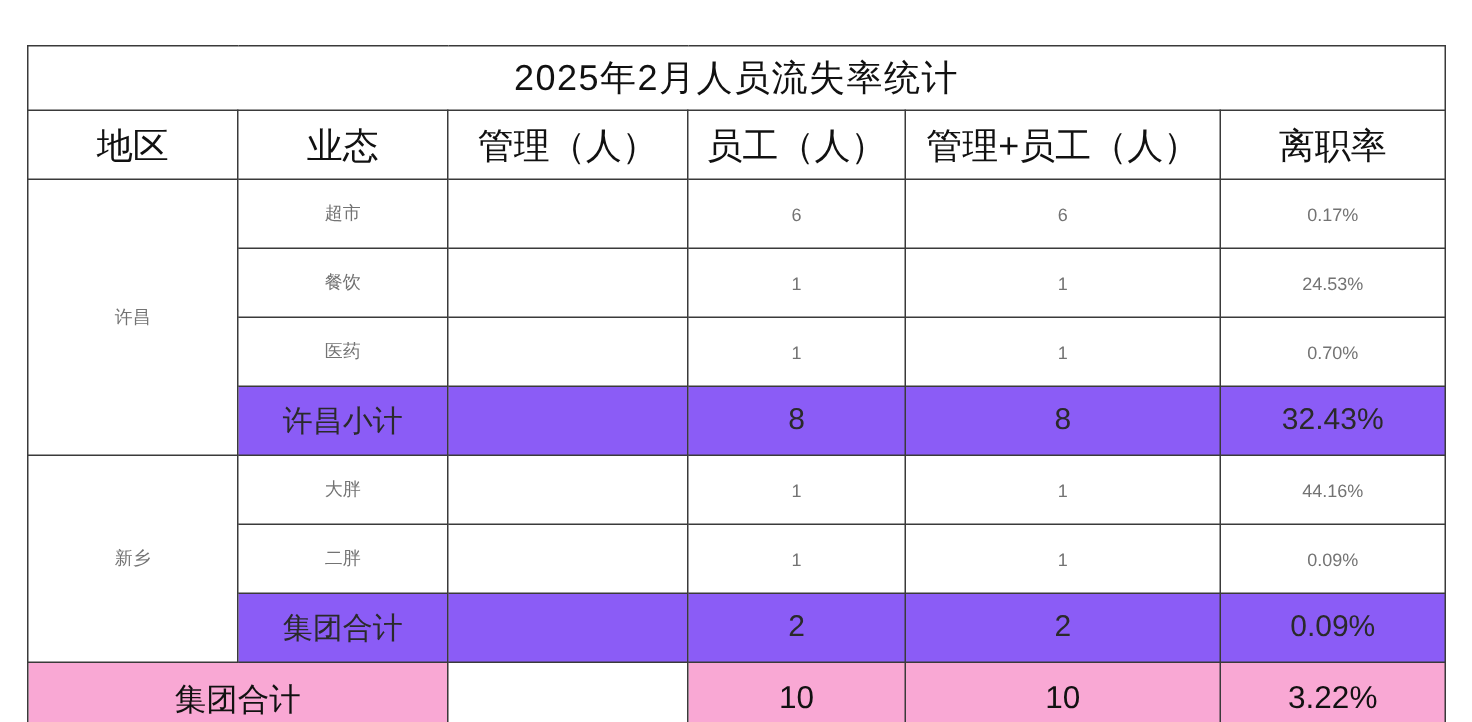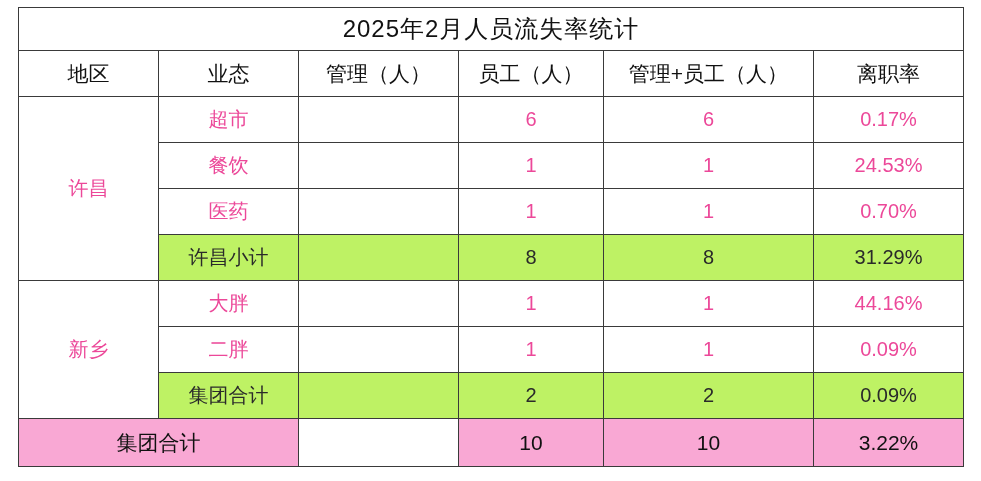--- a/index.html
+++ b/index.html
@@ -10,21 +10,21 @@
   body {
     width: 981px;
     height: 481px;
     font-family: "Liberation Sans", sans-serif;
     color: #1a1a1a;
     overflow: hidden;
   }
   .sheet {
     position: absolute;
     left: 18px;
-    top: 7px;
+    top: 30px;
     width: 945px;
     height: 437px;
     box-sizing: border-box;
   }
   table.stat {
     border-collapse: collapse;
     width: 100%;
     height: 100%;
     table-layout: fixed;
     background: #ffffff;
@@ -37,37 +37,37 @@
     padding: 0;
   }
   .title-cell {
     font-size: 24px;
     font-weight: bold;
     letter-spacing: 1px;
     height: 42px;
     color: #111111;
   }
   .head-cell {
-    font-size: 21px;
+    font-size: 24px;
     font-weight: bold;
     height: 45px;
     color: #111111;
   }
   .region-cell {
     font-size: 21px;
     color: #111;
     font-family: Liberation Mono, monospace;
   }
   .body-cell {
-    font-size: 20px;
+    font-size: 12px;
     height: 45px;
-    color: #ec4899;
+    color: #737373;
   }
   .subtotal-row td {
-    background: #bef264;
+    background: #8b5cf6;
     font-size: 20px;
     color: #2a2a2a;
   }
   .grand-row td {
     background: #f9a8d4;
     font-size: 21px;
     font-weight: bold;
     color: #111111;
     height: 47px;
   }
@@ -127,21 +127,21 @@
         <td class="body-cell"></td>
         <td class="body-cell">1</td>
         <td class="body-cell">1</td>
         <td class="body-cell">0.70%</td>
       </tr>
       <tr class="subtotal-row">
         <td class="body-cell">许昌小计</td>
         <td class="body-cell"></td>
         <td class="body-cell">8</td>
         <td class="body-cell">8</td>
-        <td class="body-cell">31.29%</td>
+        <td class="body-cell">32.43%</td>
       </tr>
 
       <tr>
         <td class="body-cell region-cell" rowspan="3">新乡</td>
         <td class="body-cell">大胖</td>
         <td class="body-cell"></td>
         <td class="body-cell">1</td>
         <td class="body-cell">1</td>
         <td class="body-cell">44.16%</td>
       </tr>

